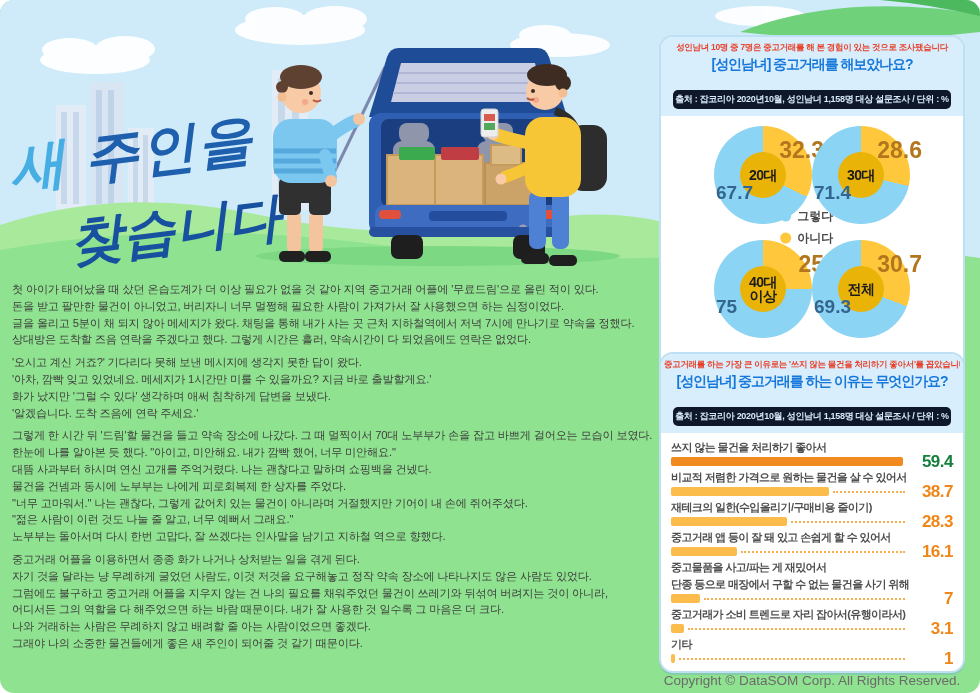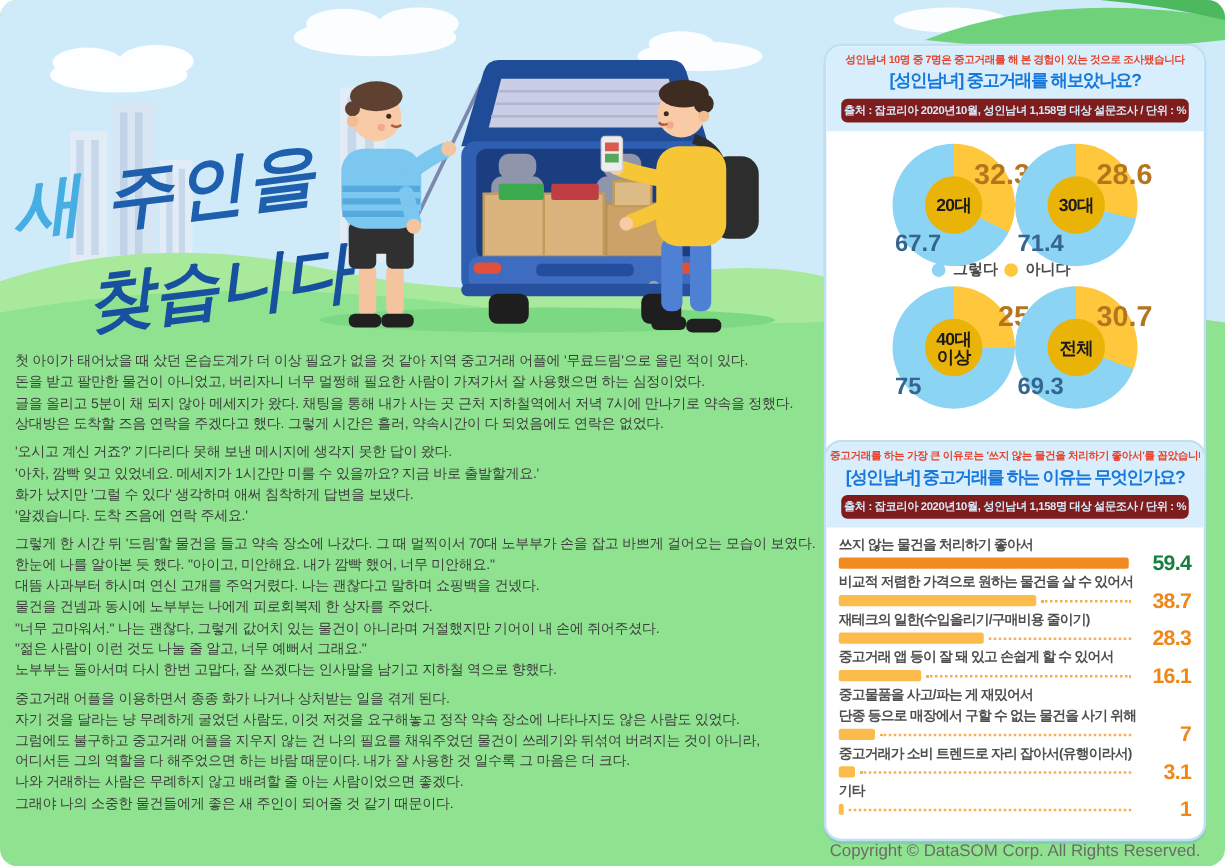--- a/index.html
+++ b/index.html
@@ -22,37 +22,37 @@
 
   
   .panel{position:absolute;left:659px;width:306px;background:#fff;border:2px solid #BEDFF4;
          border-radius:14px;overflow:hidden;box-shadow:0 2px 0 rgba(110,170,215,.35);box-sizing:border-box;}
   .panel-1{top:35px;height:357px;}
   .panel-2{top:352px;height:321px;}
   .p-head{background:#D9EEFC;padding:5px 3px 7px;}
   .caption{color:#E8432D;font-weight:bold;font-size:8.5px;text-align:center;letter-spacing:-0.3px;
            white-space:nowrap;overflow:hidden;}
   .title{color:#1778DB;font-weight:bold;font-size:14px;text-align:center;letter-spacing:-1.1px;
-         white-space:nowrap;overflow:hidden;padding:2px 0 5px;}
-  .source{margin:0 9px;border-radius:5px;background:#7f1d1d;color:#D6EAFB;font-size:9px;
+         white-space:nowrap;overflow:hidden;padding:2px 0 16px;}
+  .source{margin:0 9px;border-radius:5px;background:#0f172a;color:#D6EAFB;font-size:9px;
           font-weight:bold;text-align:center;padding:3px 0;white-space:nowrap;overflow:hidden;letter-spacing:-0.3px;}
 
   
   .pie-grid{position:relative;display:grid;grid-template-columns:1fr 1fr;row-gap:16px;padding:10px 8px 0;}
   .pie-cell{position:relative;width:98px;height:98px;}
   .pie-cell:nth-child(odd){justify-self:start;}
   .pie-cell:nth-child(even){justify-self:end;}
   .donut{width:98px;height:98px;border-radius:50%;}
   .hole{position:absolute;left:50%;top:50%;width:46px;height:46px;margin:-23px 0 0 -23px;background:#eab308;
         border-radius:50%;display:flex;align-items:center;justify-content:center;text-align:center;
         font-weight:bold;font-size:14px;line-height:14px;color:#1b1b1b;white-space:pre-line;letter-spacing:-0.5px;}
-  .val0{position:absolute;left:2px;bottom:6px;font-size:19px;font-weight:bold;}
+  .val0{position:absolute;left:2px;bottom:20px;font-size:19px;font-weight:bold;}
   .val1{position:absolute;right:-12px;top:11px;font-size:23px;font-weight:bold;}
   .legend{position:absolute;left:50%;top:50%;transform:translate(-60%,-50%);display:flex;
-          flex-direction:row;gap:5px;}
+          flex-direction:column;gap:5px;}
   .legend-item{display:flex;align-items:center;gap:6px;font-size:12px;font-weight:bold;color:#4A4A4A;}
   .legend-dot{width:11px;height:11px;border-radius:50%;display:inline-block;}
 
   
   .bar-rows{padding:8px 10px 0;}
   .bar-row{margin-bottom:4px;}
   .bar-label{font-size:11px;line-height:13px;color:#4F4F4F;font-weight:bold;letter-spacing:-0.6px;
              white-space:nowrap;overflow:hidden;margin-bottom:2px;}
   .bar-line{display:flex;align-items:center;height:11px;}
   .bar-fill{height:9px;border-radius:2px;}

